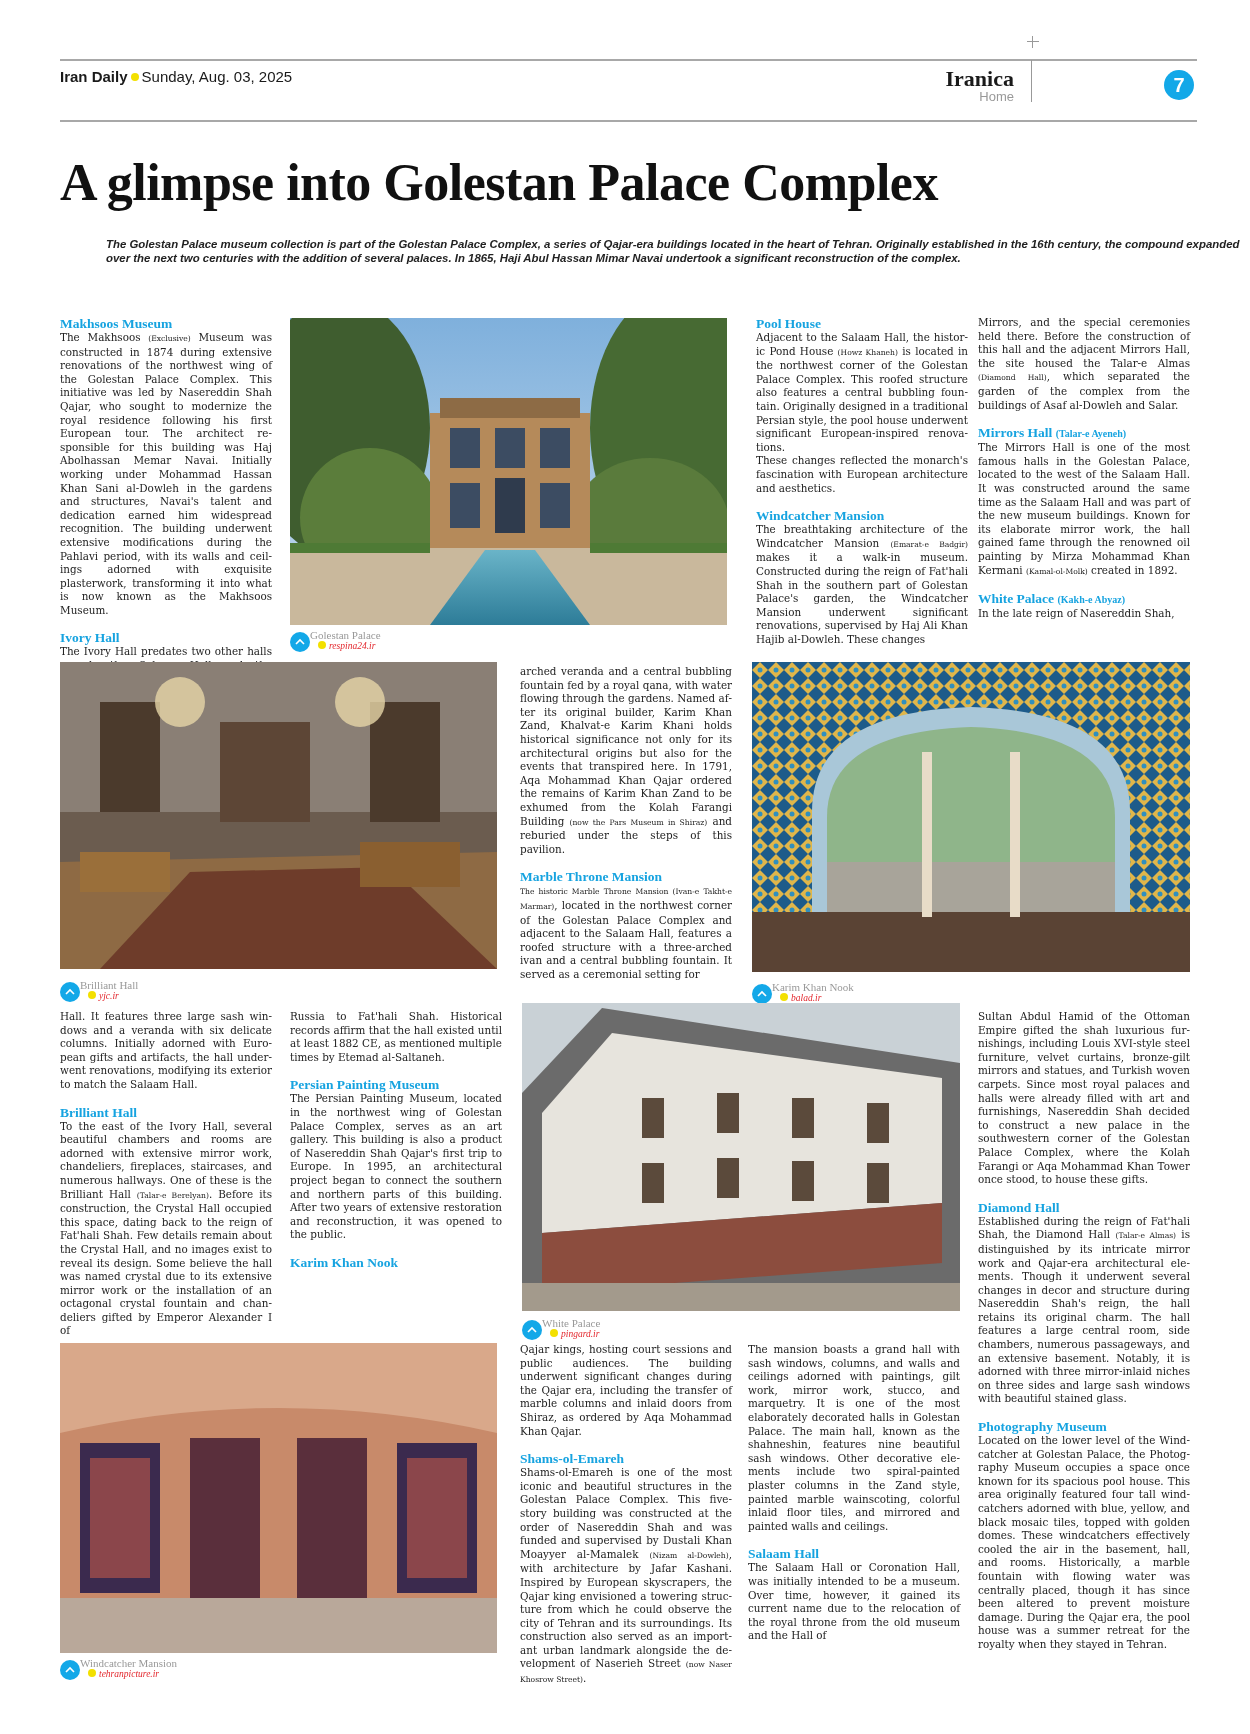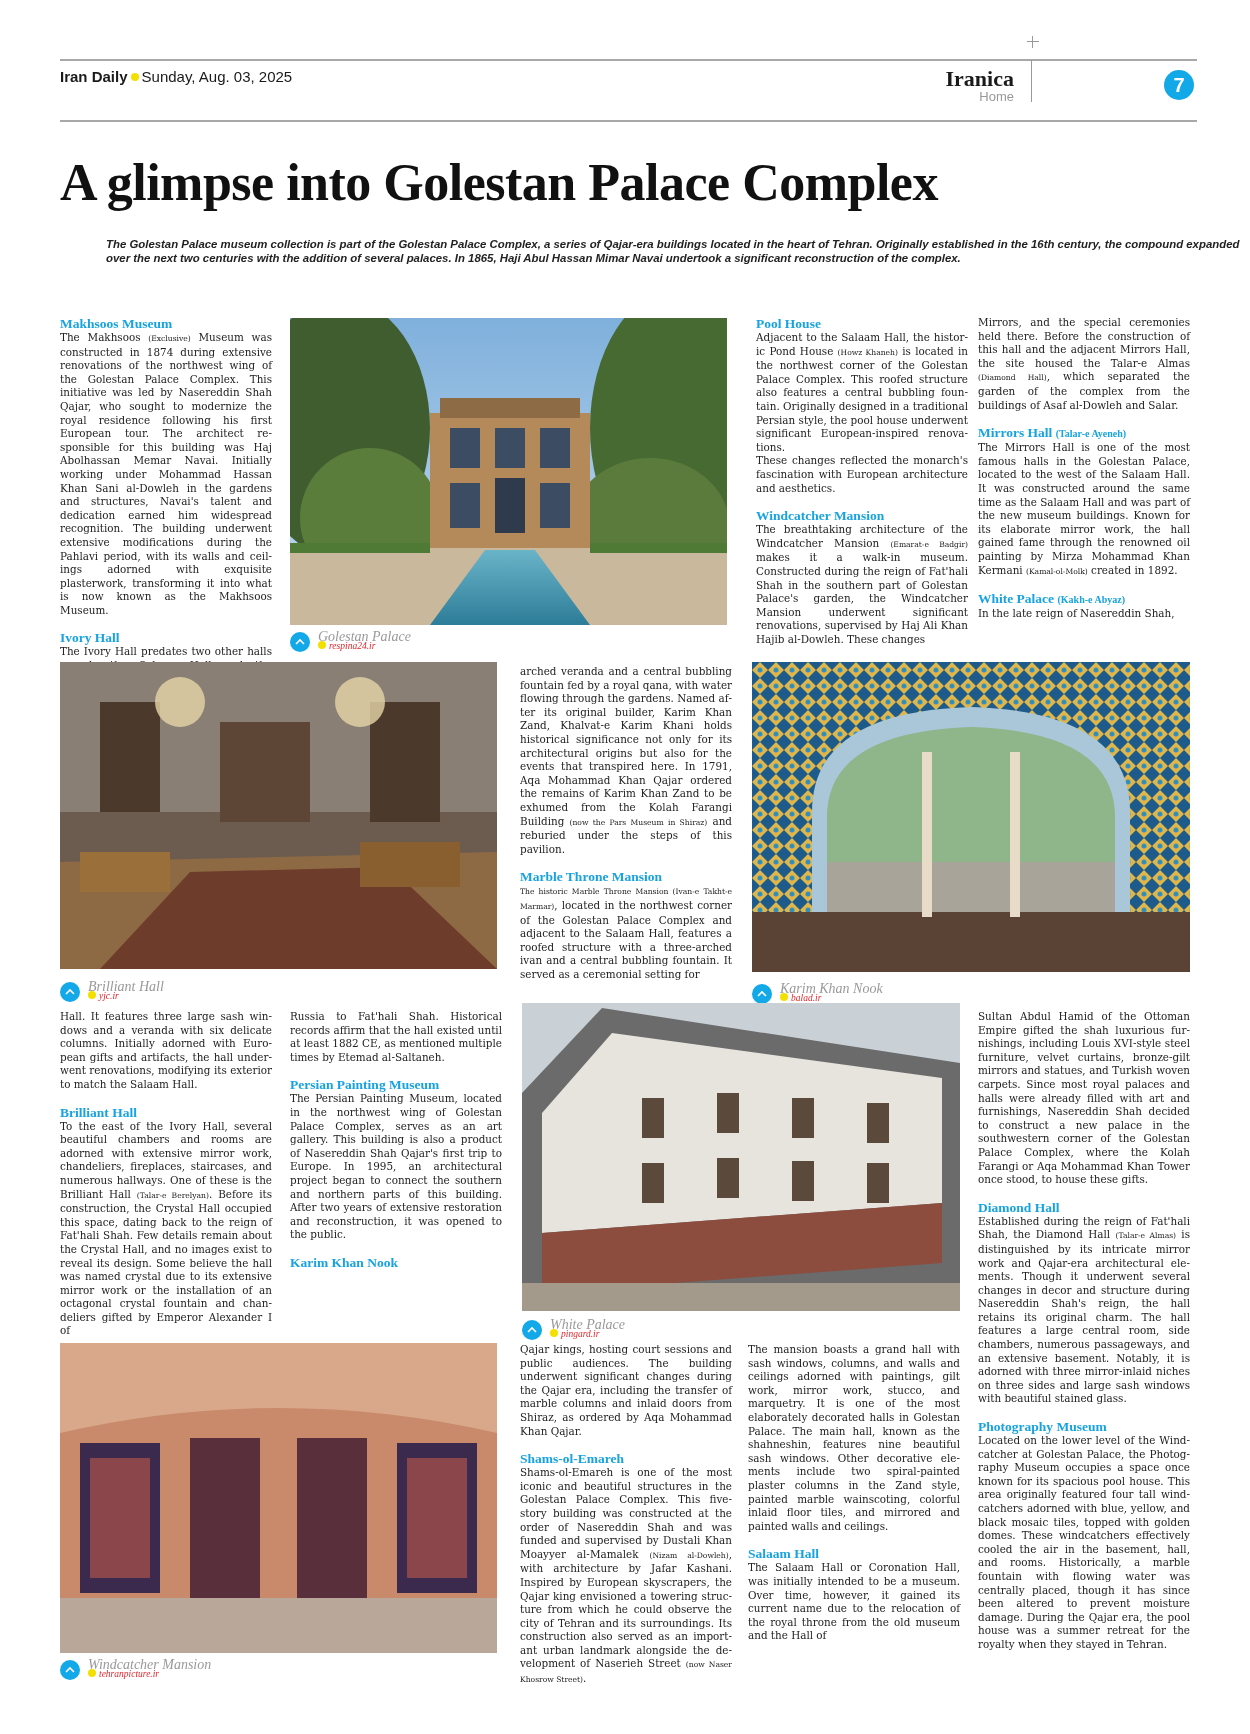--- a/index.html
+++ b/index.html
@@ -32,21 +32,21 @@
   .col .gap { height: 13px; }
   .col h3 { font-family: "Liberation Serif", serif; font-weight: bold; font-size: 13.5px; color: #16a3e0; line-height: 15px; margin-top: 0; text-align: left; }
   .col h3 .tag { font-size: 10px; }
   .col .small { font-size: 7.6px; }
 
   
   .photo { position: absolute; overflow: hidden; }
   .caption { position: absolute; font-family: "Liberation Serif", serif; }
   .caption .up { position: absolute; left: 0; top: 0; width: 20px; height: 20px; border-radius: 50%; background: #13a8e8; }
   .caption .up svg { position: absolute; left: 4px; top: 5px; }
-  .caption .cap-title { position: absolute; left: 28px; top: -3px; font-style: italic; font-size: 14px; color: #999; white-space: nowrap; }
+  .caption .cap-title { position: absolute; left: 20px; top: -3px; font-size: 11px; color: #999; white-space: nowrap; }
   .caption .cap-credit { position: absolute; left: 28px; top: 9px; font-style: italic; font-size: 9.5px; color: #e3262c; white-space: nowrap; }
   .caption .cap-credit .ydot { display: inline-block; width: 8px; height: 8px; background: #f3e000; border-radius: 50%; margin-right: 3px; vertical-align: 0px; }
 </style>
 </head>
 <body>
 
 <div class="crop-mark"></div>
 <div class="rule" style="top:59px"></div>
 <div class="masthead">
   <span class="paper">Iran Daily</span><span class="dot"></span><span>Sunday, Aug. 03, 2025</span>

